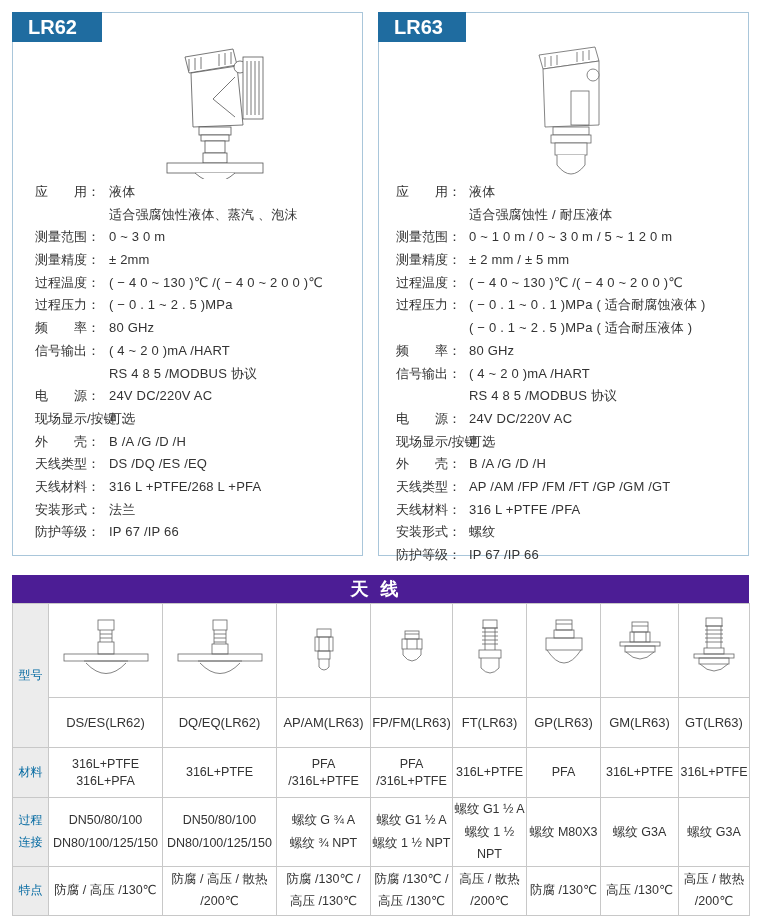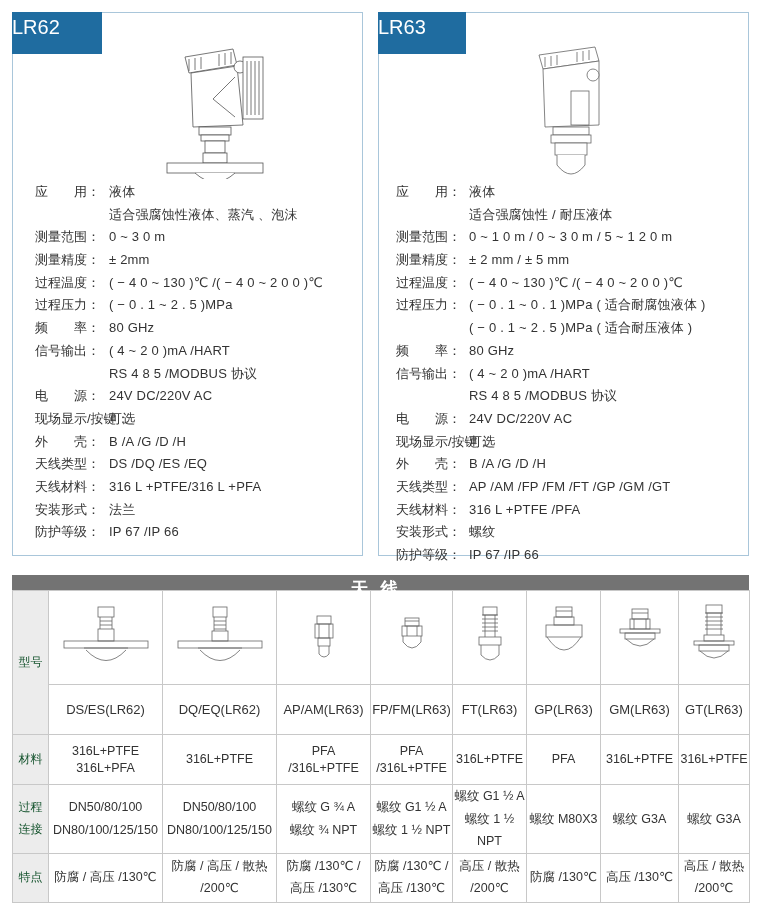--- a/index.html
+++ b/index.html
@@ -1,37 +1,37 @@
 <!DOCTYPE html>
 <html><head>
 <meta charset="utf-8">
 <style>
   * { box-sizing: border-box; margin: 0; padding: 0; }
   body { width: 760px; height: 918px; background: #ffffff; font-family: "Liberation Sans", "DejaVu Sans", sans-serif; color: #333; position: relative; overflow: hidden; }
   .panel { position: absolute; top: 12px; border: 1px solid #a9c6da; background: #fff; }
   .panel.left { left: 12px; width: 351px; height: 544px; }
   .panel.right { left: 378px; width: 371px; height: 544px; }
-  .panel-tag { position: absolute; left: -1px; top: -1px; height: 42px; background: #1f6ca0; color: #fff; font-weight: normal; font-size: 20px; line-height: 30px; }
+  .panel-tag { position: absolute; left: -1px; top: -1px; height: 30px; background: #1f6ca0; color: #fff; font-weight: bold; font-size: 20px; line-height: 30px; padding-left: 16px; }
   .panel.left .panel-tag { width: 90px; }
   .panel.right .panel-tag { width: 88px; }
   .device { position: absolute; }
   .specs { position: absolute; font-size: 13px; color: #333; }
   .panel.left .specs { left: 22px; top: 168px; }
   .panel.right .specs { left: 17px; top: 168px; }
   .spec-row { display: flex; height: 22.7px; line-height: 22.7px; white-space: nowrap; }
   .spec-label { width: 74px; flex: none; letter-spacing: 0; }
   .spec-label.small { font-size: 13px; }
   .spec-value { letter-spacing: 0.2px; }
   .panel.right .spec-label { width: 73px; }
 
   .antenna-table { position: absolute; left: 12px; top: 575px; width: 737px; }
-  .table-title { height: 15px; background: #737373; color: #fff; font-size: 18px; font-weight: bold; text-align: center; line-height: 28px; letter-spacing: 12px; }
+  .table-title { height: 28px; background: #4c1d95; color: #fff; font-size: 18px; font-weight: bold; text-align: center; line-height: 28px; letter-spacing: 12px; }
   table { border-collapse: collapse; width: 737px; table-layout: fixed; }
   td { border: 1px solid #c8c8c8; text-align: center; vertical-align: middle; font-size: 12.5px; color: #333; line-height: 1.35; padding: 0 1px; }
-  td.rowhead { background: #ececec; font-size: 12px; color: #14532d; margin-top: 34px; }
+  td.rowhead { background: #ececec; font-size: 12px; color: #0369a1; margin-top: 34px; }
   tr.img-row td { height: 94px; }
   tr.name-row td { height: 50px; font-size: 13px; }
   tr.mat-row td { height: 50px; }
   tr.conn-row td { height: 60px; line-height: 1.8; }
   tr.feat-row td { height: 49px; line-height: 1.75; }
   td.rowhead.conn { line-height: 1.8; }
   .cell-lines span { display: block; }
   svg { display: block; margin: 0 auto; }
 </style>
 </head>
@@ -109,21 +109,21 @@
     <div class="spec-row">
         <span class="spec-label">外　　壳：</span>
         <span class="spec-value">B /A /G /D /H</span>
       </div>
     <div class="spec-row">
         <span class="spec-label">天线类型：</span>
         <span class="spec-value">DS /DQ /ES /EQ</span>
       </div>
     <div class="spec-row">
         <span class="spec-label">天线材料：</span>
-        <span class="spec-value">316 L +PTFE/316 L +PFA</span>
+        <span class="spec-value">316 L +PTFE/268 L +PFA</span>
       </div>
     <div class="spec-row">
         <span class="spec-label">安装形式：</span>
         <span class="spec-value">法兰</span>
       </div>
     <div class="spec-row">
         <span class="spec-label">防护等级：</span>
         <span class="spec-value">IP 67 /IP 66</span>
       </div>
   </div>

